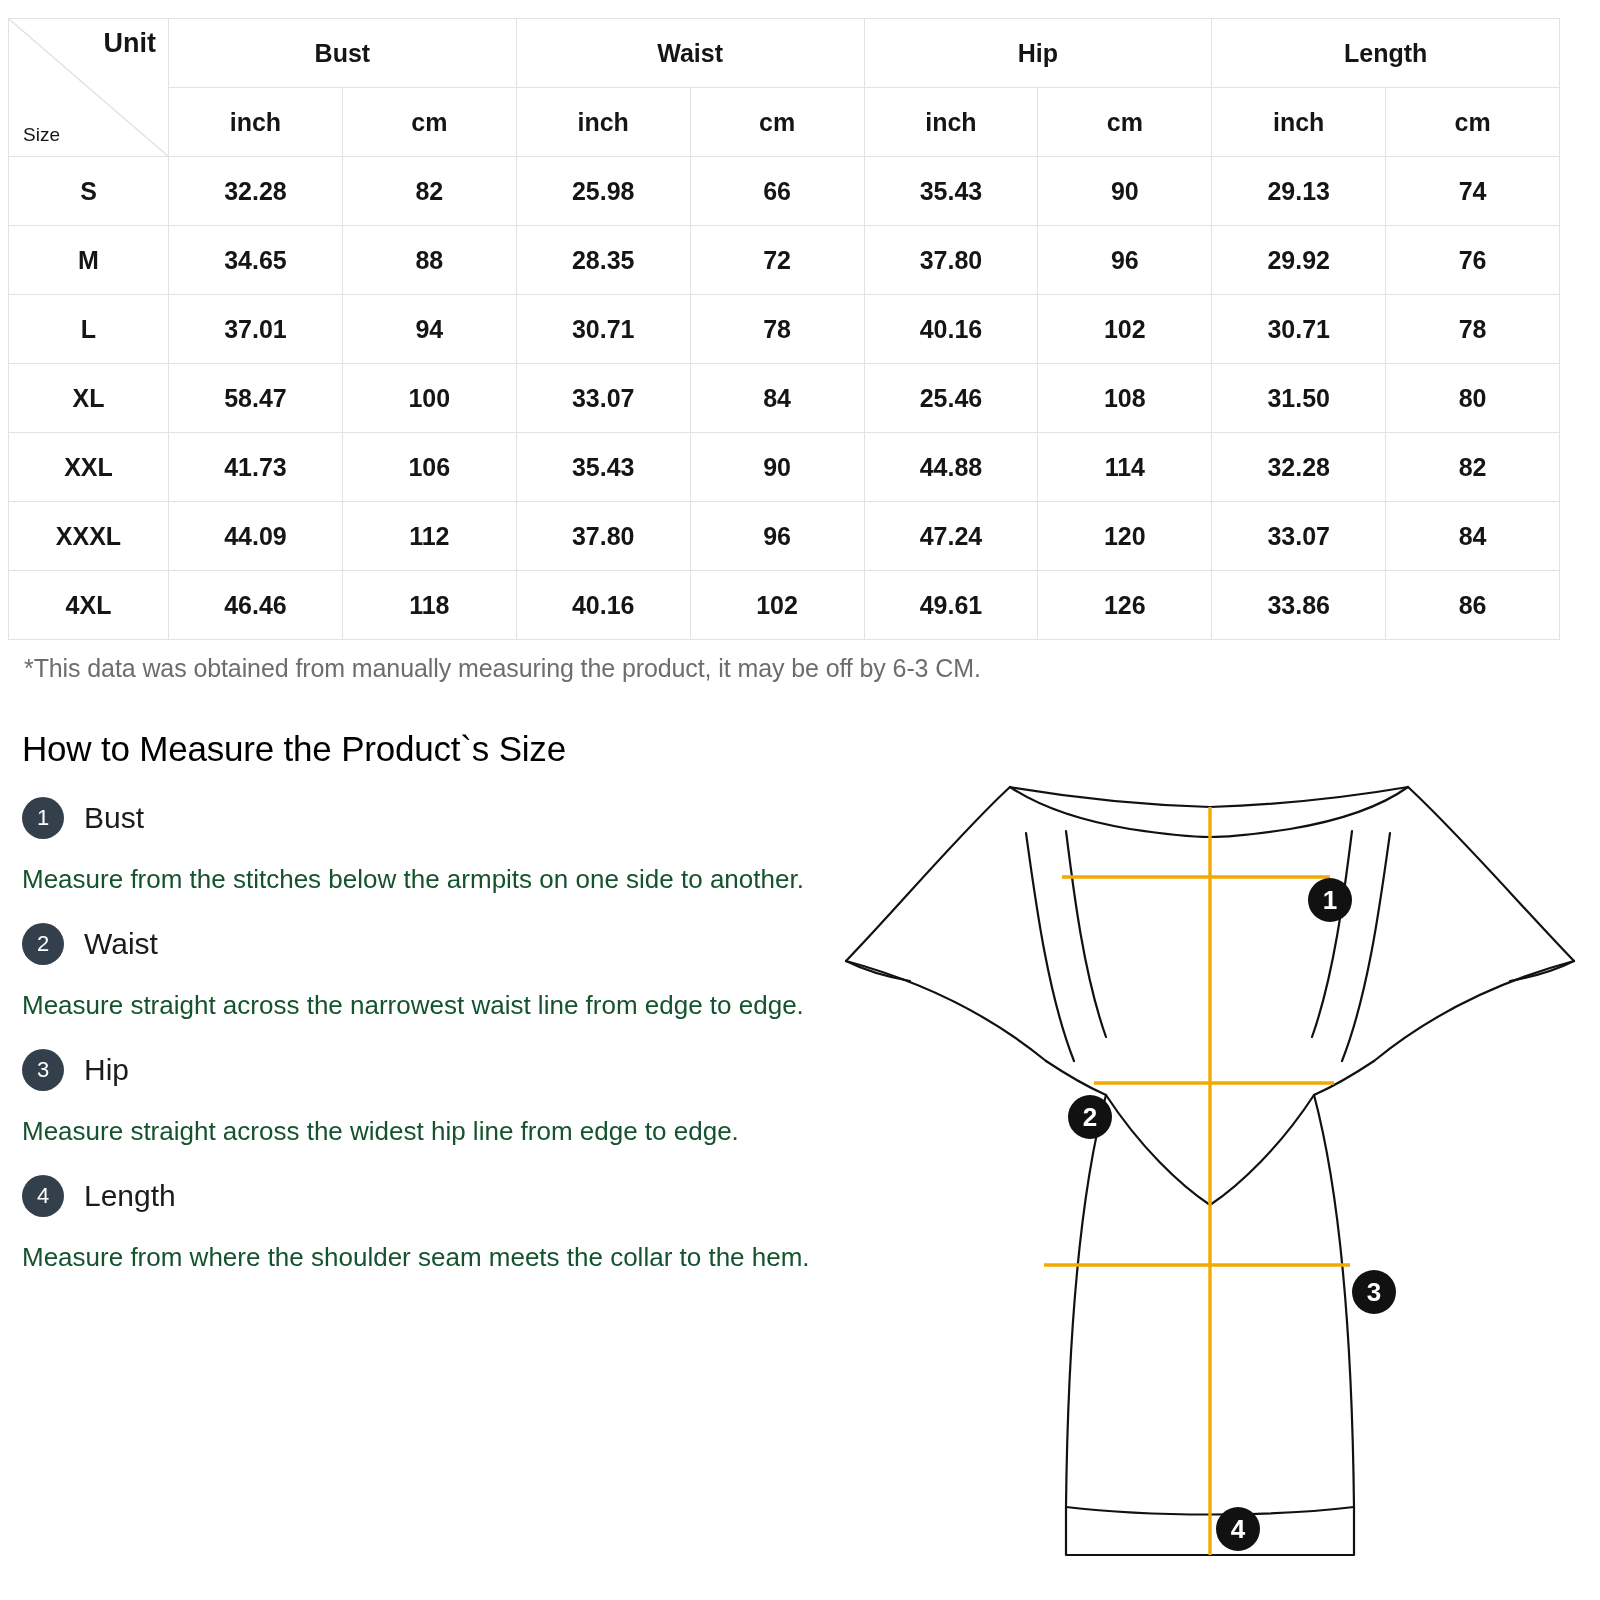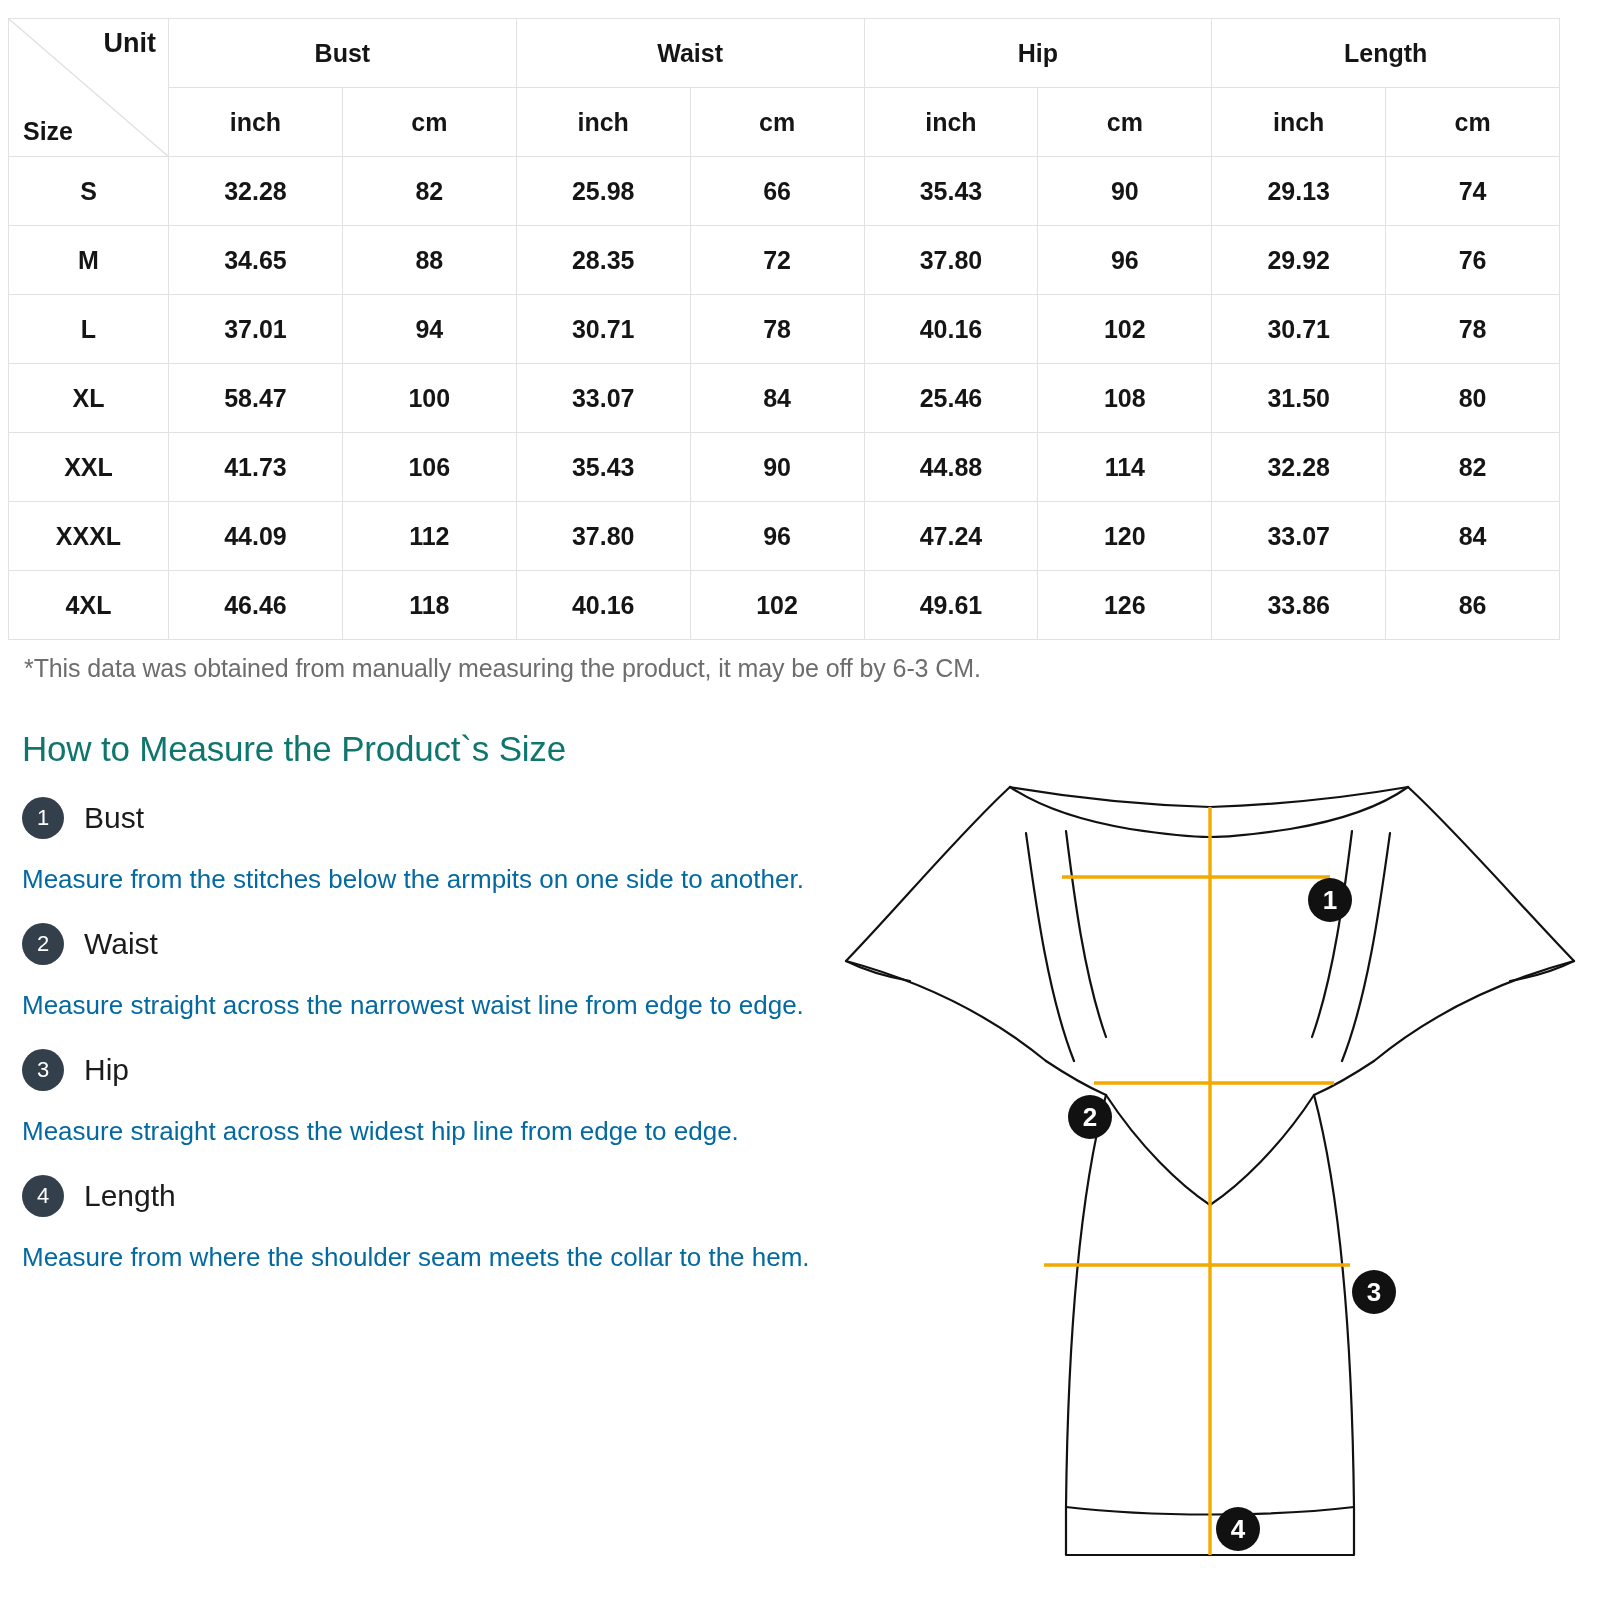--- a/index.html
+++ b/index.html
@@ -42,38 +42,38 @@
     position: absolute; left: 0; top: 0; width: 100%; height: 100%;
     overflow: hidden;
   }
   .corner .diag svg { display: block; }
   .corner .unit-lbl {
     position: absolute; right: 12px; top: 9px;
     font-size: 27px; font-weight: bold;
   }
   .corner .size-lbl {
     position: absolute; left: 14px; bottom: 10px;
-    font-size: 25px; font-weight: bold;
+    font-size: 19px; font-weight: normal;
   }
   .sizecell { font-size: 25px; }
 
   .note {
     margin: 14px 24px 0 24px;
     font-size: 25px;
     color: #6d6d6d;
     font-weight: normal;
     letter-spacing: -0.1px;
   }
 
   
   .htm-title {
     margin: 46px 0 0 22px;
     font-size: 35px;
     font-weight: normal;
-    color: #0f766e;
+    color: #000000;
     letter-spacing: -0.2px;
   }
   .lower {
     position: relative;
     margin-top: 6px;
     height: 790px;
   }
   .steps {
     width: 880px;
     padding: 22px 0 0 22px;
@@ -94,21 +94,21 @@
     flex: 0 0 auto;
     font-weight: normal;
   }
   .step-name {
     font-size: 30px;
     color: #1b1b1b;
   }
   .step-text {
     font-size: 26px;
     line-height: 1.46;
-    color: #0369a1;
+    color: #14532d;
     margin: 22px 0 0 0;
     width: 840px;
   }
 
   
   .diagram {
     position: absolute;
     right: 10px;
     top: -10px;
     width: 760px;

